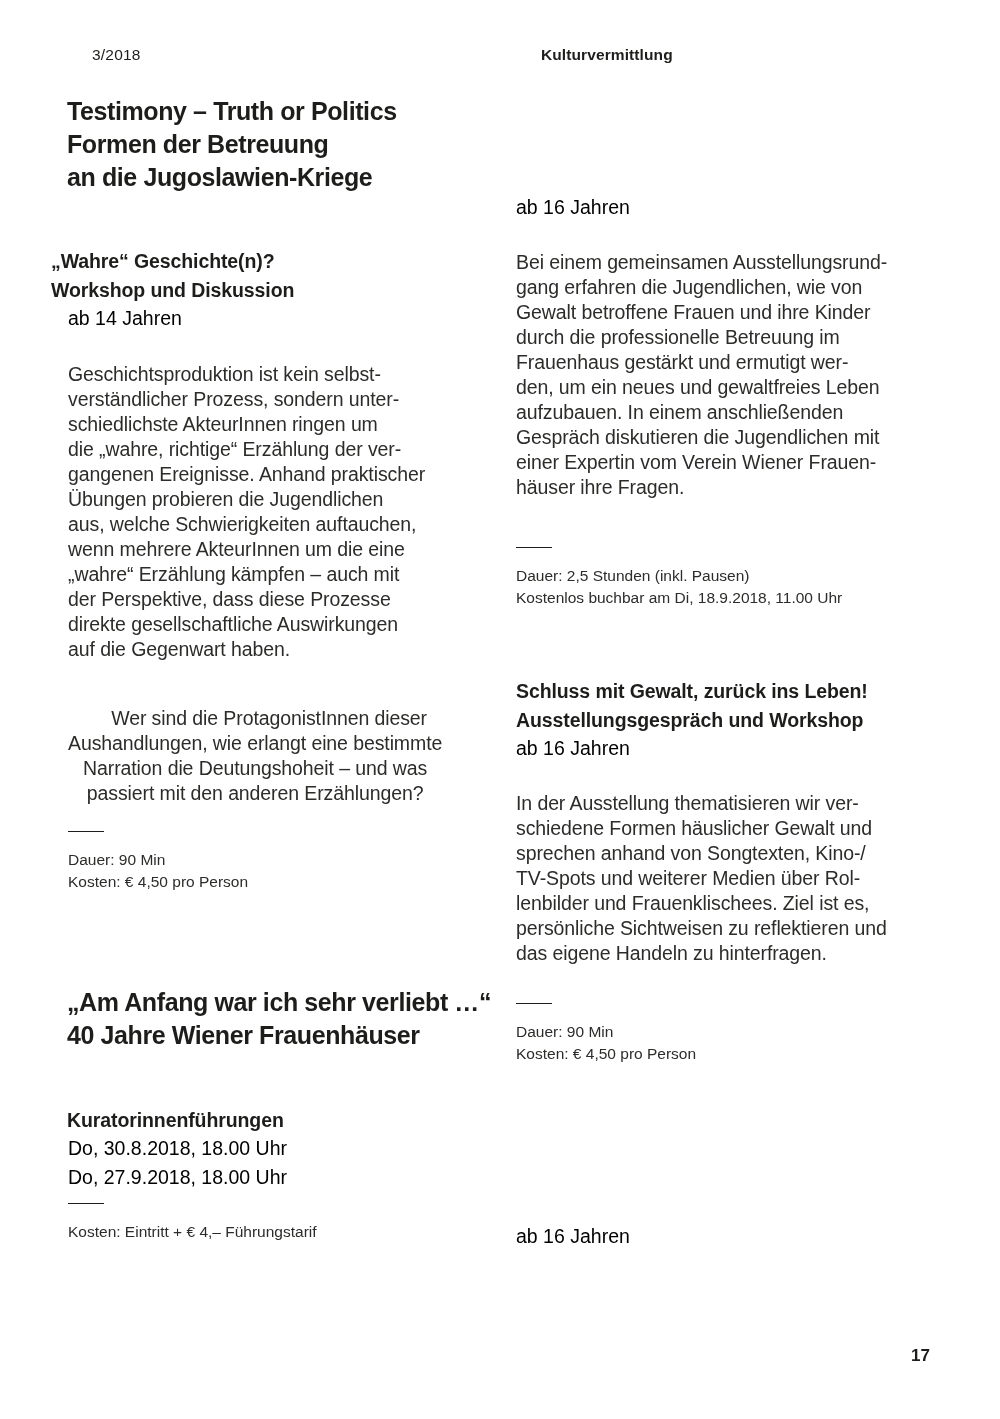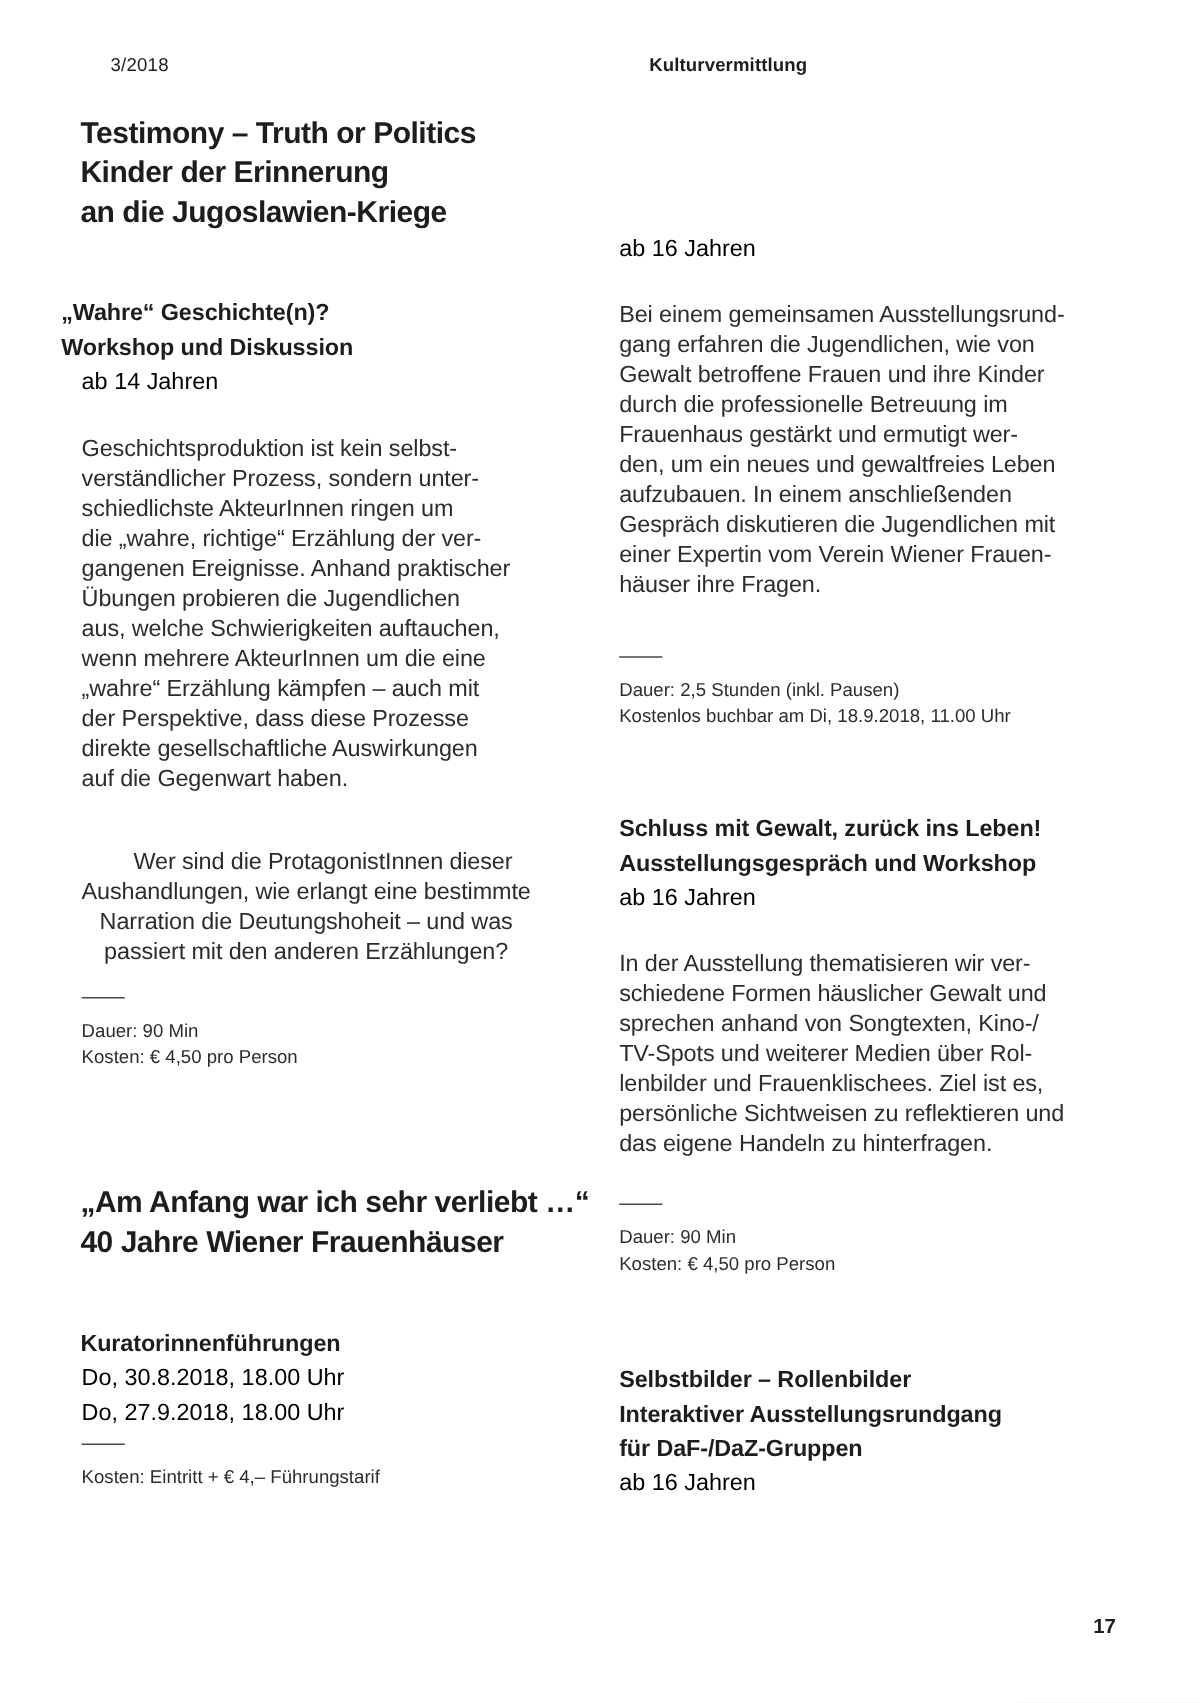--- a/index.html
+++ b/index.html
@@ -76,21 +76,21 @@
 </style>
 </head>
 <body>
 
 <div class="page">
 
   <div class="abs issue" style="left:92px; top:45px;">3/2018</div>
   <div class="abs section-label" style="left:541px; top:45px;">Kulturvermittlung</div>
 
   <div class="abs big-title" style="left:67px; top:95px;">Testimony – Truth or Politics
-Kinder der Erinnerung
+Formen der Betreuung
 an die Jugoslawien-Kriege</div>
 
   <div class="abs event-title" style="left:51px; top:247px;">„Wahre“ Geschichte(n)?
 Workshop und Diskussion</div>
   <div class="abs age-line" style="left:68px; top:304px;">ab 14 Jahren</div>
 
   <div class="abs body-text" style="left:68px; top:362px;">Geschichtsproduktion ist kein selbst-
 verständlicher Prozess, sondern unter-
 schiedlichste AkteurInnen ringen um
 die „wahre, richtige“ Erzählung der ver-
@@ -143,20 +143,17 @@
 schiedene Formen häuslicher Gewalt und
 sprechen anhand von Songtexten, Kino-/
 TV-Spots und weiterer Medien über Rol-
 lenbilder und Frauenklischees. Ziel ist es,
 persönliche Sichtweisen zu reflektieren und
 das eigene Handeln zu hinterfragen.</div>
   <div class="abs divider" style="left:516px; top:1003px;"></div>
   <div class="abs meta-text" style="left:516px; top:1021px;">Dauer: 90 Min
 Kosten: € 4,50 pro Person</div>
 
-  <div class="abs event-title" style="left:516px; top:1136px;">Selbstbilder – Rollenbilder
-Interaktiver Ausstellungsrundgang
-für DaF-/DaZ-Gruppen</div>
   <div class="abs age-line" style="left:516px; top:1222px;">ab 16 Jahren</div>
 
   <div class="abs page-number" style="left:911px; top:1346px;">17</div>
 
 </div>
 
 </body></html>

